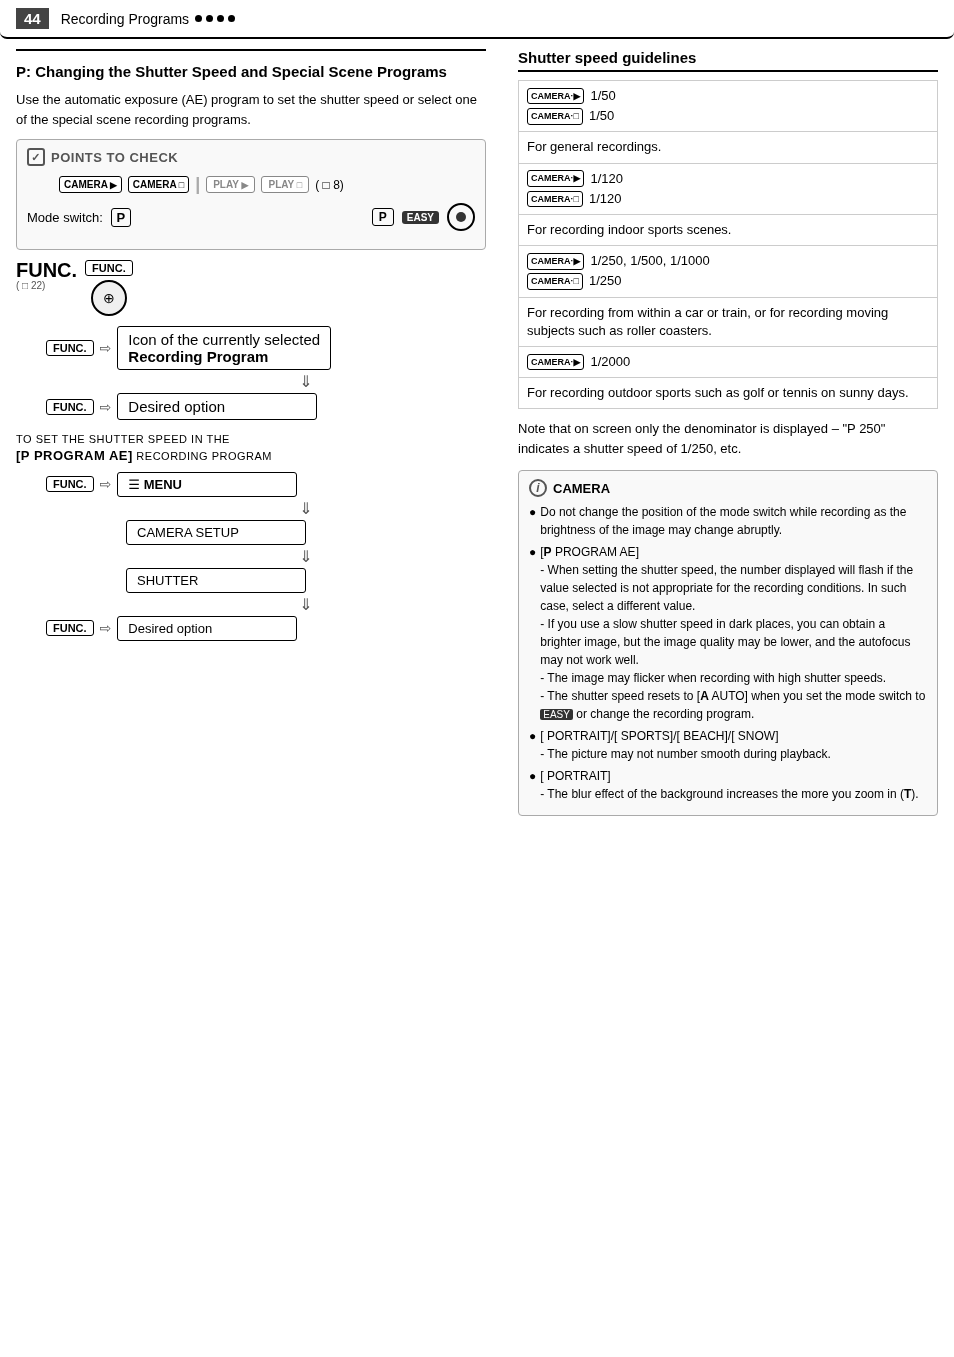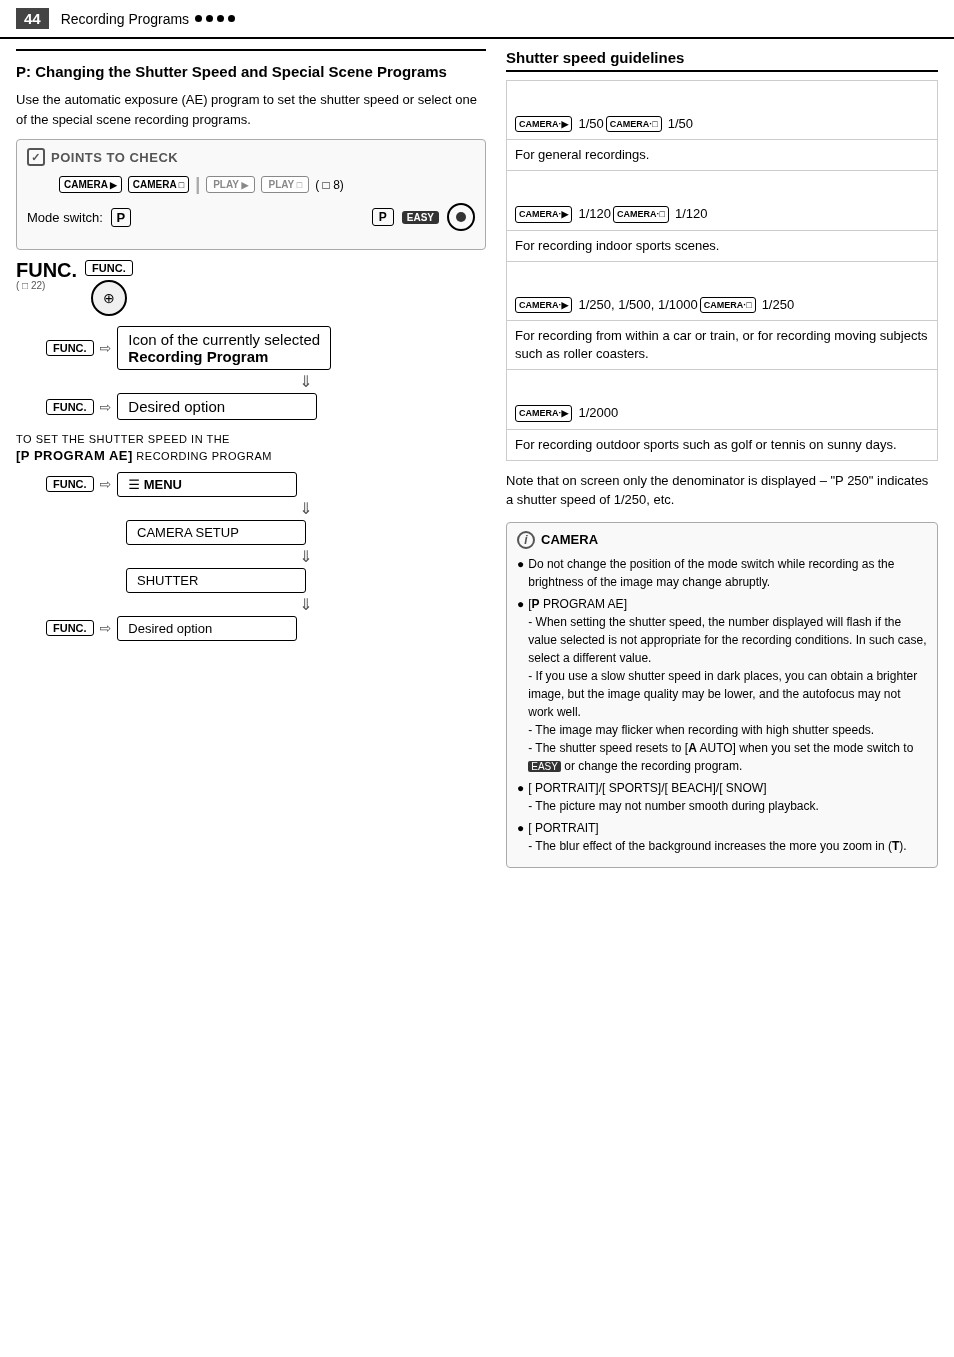--- a/index.html
+++ b/index.html
@@ -12,20 +12,21 @@
       min-height: 1357px;
     }
 
     
     .page-header {
       display: flex;
       align-items: center;
       padding: 8px 16px;
       border-bottom: 2px solid #000;
       margin-bottom: 10px;
+      border-radius: 7px;
     }
     .page-number {
       background: #444;
       color: #fff;
       font-weight: bold;
       font-size: 15px;
       padding: 2px 8px;
       margin-right: 12px;
     }
     .page-title {
@@ -40,21 +41,21 @@
     .dot {
       width: 7px; height: 7px;
       background: #000;
       border-radius: 50%;
     }
 
     
     .main-content {
       display: flex;
       padding: 0 16px;
-      gap: 20px;
+      gap: 32px;
     }
     .left-col {
       width: 470px;
       flex-shrink: 0;
     }
     .right-col {
       flex: 1;
     }
 
     
@@ -322,23 +323,22 @@
       border: 1.5px solid #000;
       border-radius: 3px;
       padding: 1px 3px;
       font-size: 9px;
       font-weight: bold;
       white-space: nowrap;
       display: inline-block;
     }
     .speed-values {
       display: flex;
-      flex-direction: row;
+      flex-direction: column;
       gap: 2px;
-      margin-top: 28px;
     }
     .speed-val-row {
       display: flex;
       align-items: center;
       gap: 6px;
     }
 
     
     .notes-box {
       border: 1.5px solid #aaa;

